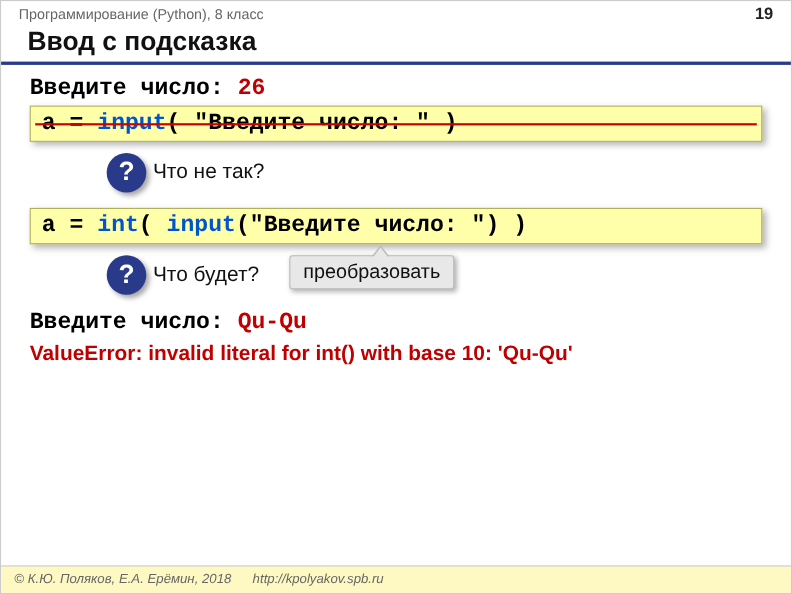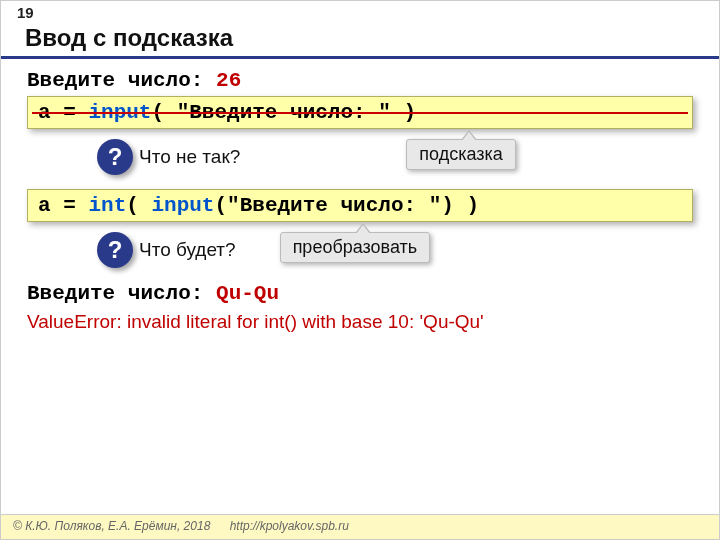--- a/index.html
+++ b/index.html
@@ -114,72 +114,72 @@
     border-right: 7px solid transparent;
     border-bottom: 9px solid #e8e8e8;
     margin-left: 1px;
   }
   .row1 .callout { margin-left: 150px; }
   .row1 { margin-left: 70px; margin-top: 6px; }
   .row2 { margin-left: 70px; margin-top: 10px; }
   .err {
     color: #c00000;
     font-size: 19px;
-    font-weight: normal;
+    font-weight: bold;
     margin-top: 6px;
   }
   .footer {
     position: absolute;
     bottom: 0; left: 0; right: 0;
     font-size: 12px;
     font-style: italic;
     color: #666;
     padding: 4px 12px 6px 12px;
     border-top: 1px solid #ccc;
     background: #fef9c3;
   }
   .footer .url { margin-left: 16px; color: #666; font-style: italic; }
 </style>
 </head>
 <body>
 
 <div class="header-bar">
+  <span>Программирование (Python), 8 класс</span>
   <span class="page-num">19</span>
 </div>
 
 <div class="title">Ввод с подсказка</div>
 
 <div class="content">
 
   <div class="mono prompt-line">
     <span>Введите число: </span><span class="red">26</span>
   </div>
 
   <div class="codebox">
     <span class="strike-wrap mono">
       <span>a = </span><span class="blue">input</span><span>( "Введите число: " )</span>
     </span>
   </div>
 
   <div class="row row1">
     <div class="qmark">?</div>
     <div class="qtext">Что не так?</div>
-    <div class="callout tail">подсказка</div>
   </div>
 
   <div class="codebox">
     <span class="mono">
       <span>a = </span><span class="blue">int</span><span>( </span><span class="blue">input</span><span>("Введите число: ") )</span>
     </span>
   </div>
 
   <div class="row row2">
     <div class="qmark">?</div>
     <div class="qtext">Что будет?</div>
-    <div class="callout tail" style="margin-left:28px">
+    <div class="callout tail" style="margin-left:11px">
       <span>преобразовать</span><br>
     </div>
   </div>
 
   <div class="mono prompt-line">
     <span>Введите число: </span><span class="red">Qu-Qu</span>
   </div>
 
   <div class="err">ValueError: invalid literal for int() with base 10: 'Qu-Qu'</div>
 

